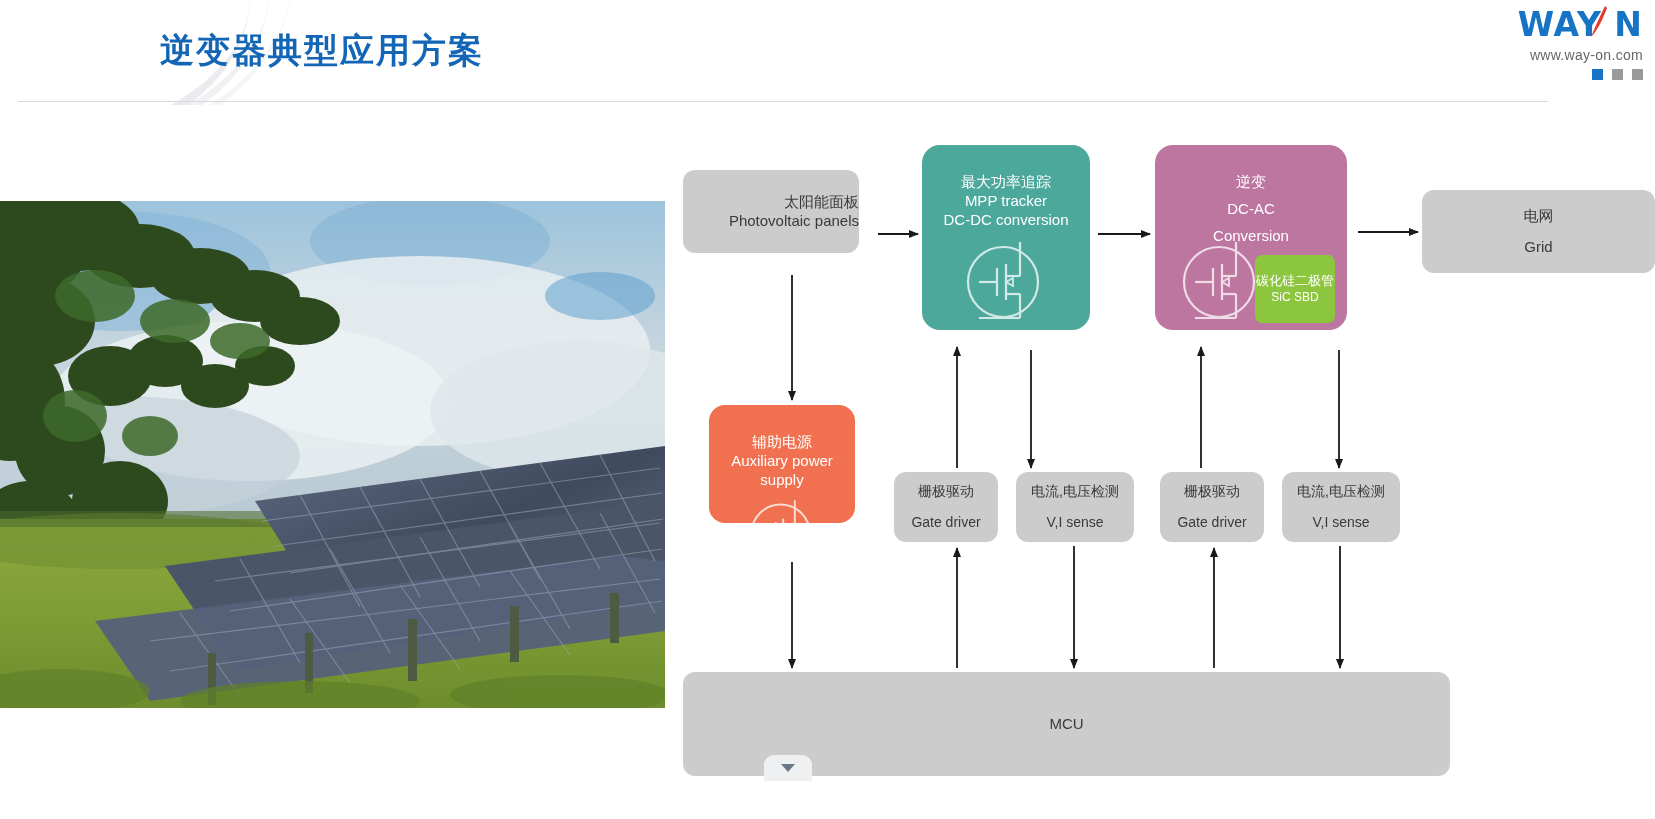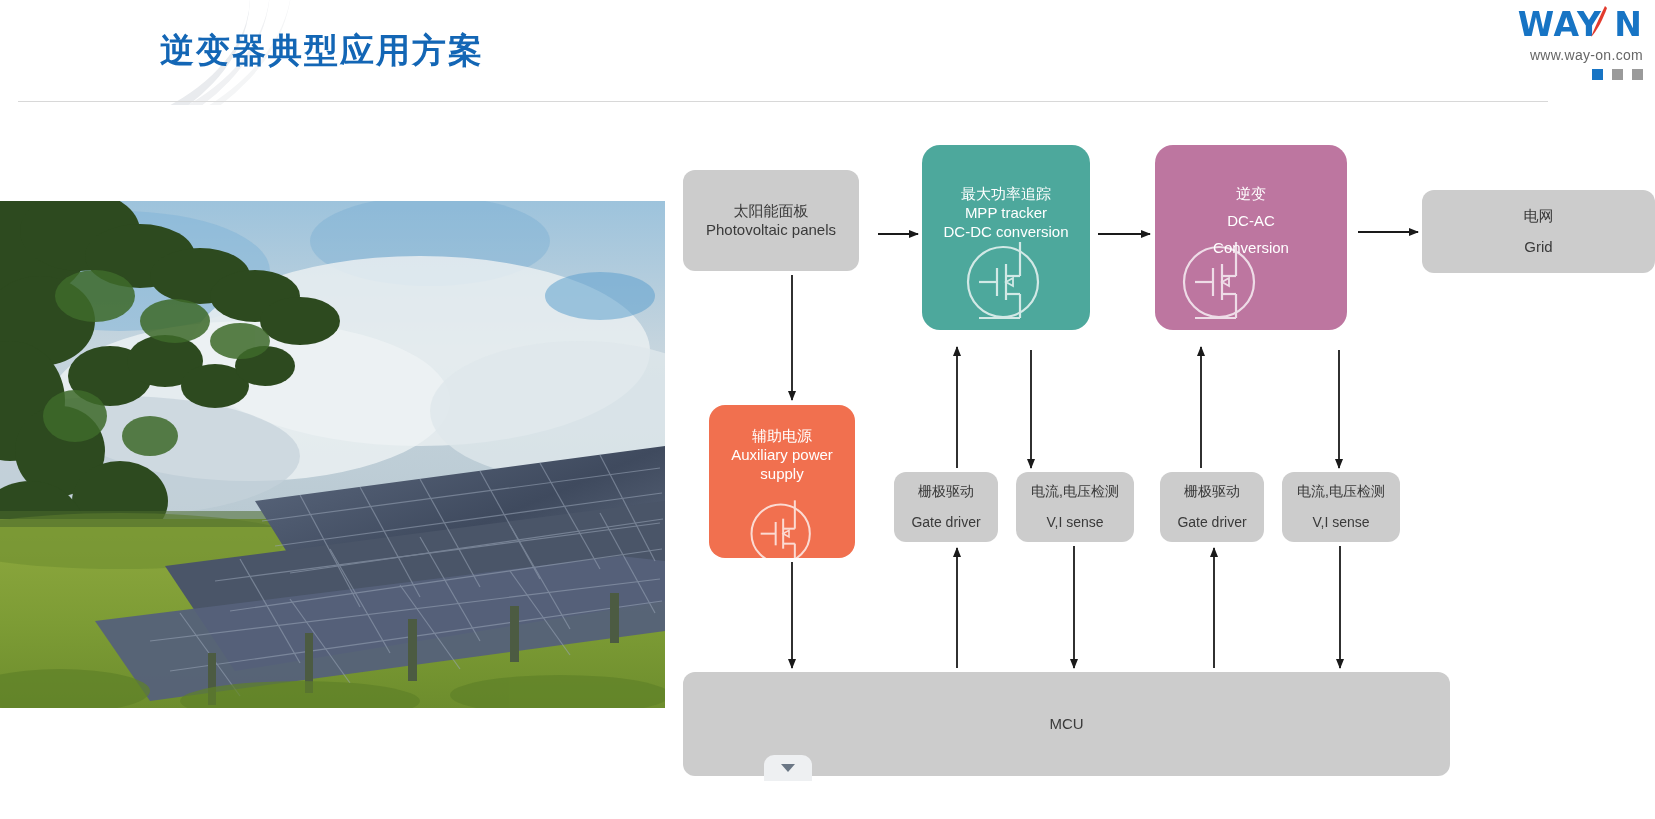--- a/index.html
+++ b/index.html
@@ -59,21 +59,21 @@
   .node .cn{font-size:15px;}
   .node .en{font-size:15px;}
   .grey{background:#cccccc;color:#3a3a3a;}
   .teal{background:#4da89c;color:#ffffff;}
   .pink{background:#bd76a0;color:#ffffff;gap:8px;}
   .coral{background:#f1704f;color:#ffffff;}
   .small{font-size:14px;gap:14px;}
   .small .cn,.small .en{font-size:14px;}
 
   
-  .with-sym{justify-content:flex-start;padding-top:40px;}
+  .with-sym{justify-content:flex-start;padding-top:28px;}
 
   .sym{position:absolute;opacity:.75;}
 
   .sic-badge{
     position:absolute;border-radius:7px;background:#8cc63f;color:#ffffff;
     display:flex;flex-direction:column;align-items:center;justify-content:center;
     text-align:center;font-size:13px;line-height:1.15;box-sizing:border-box;
   }
   .sic-badge .b2{font-size:12px;margin-top:2px;}
 
@@ -214,21 +214,21 @@
     </g>
 
     <g fill="#5f8128" opacity=".7">
       <ellipse cx="60" cy="490" rx="90" ry="22"></ellipse>
       <ellipse cx="300" cy="500" rx="120" ry="20"></ellipse>
       <ellipse cx="560" cy="494" rx="110" ry="20"></ellipse>
     </g>
   </svg>
 </div>
 
-<div class="node grey" style="left:683px;top:170px;width:176px;height:101px;">
+<div class="node grey" style="left:683px;top:170px;width:176px;height:83px;align-items:flex-end;">
   <div class="cn">太阳能面板</div>
   <div class="en">Photovoltaic panels</div>
 </div>
 
 <div class="node teal with-sym" style="left:922px;top:145px;width:168px;height:185px;border-radius:18px;">
   <div class="cn">最大功率追踪</div>
   <div class="en">MPP tracker</div>
   <div class="en">DC-DC conversion</div>
   <svg class="sym" style="left:41px;top:93px;" width="88" height="84" viewBox="0 0 88 84">
     <circle cx="40" cy="44" r="35" fill="none" stroke="#ffffff" stroke-width="2.2"></circle>
@@ -253,28 +253,32 @@
     <line x1="57" y1="4" x2="57" y2="38" stroke="#ffffff" stroke-width="2.2"></line>
     <line x1="57" y1="38" x2="43" y2="38" stroke="#ffffff" stroke-width="2.2"></line>
     <line x1="43" y1="26" x2="43" y2="62" stroke="#ffffff" stroke-width="2.2"></line>
     <line x1="34" y1="30" x2="34" y2="58" stroke="#ffffff" stroke-width="2.2"></line>
     <line x1="34" y1="44" x2="16" y2="44" stroke="#ffffff" stroke-width="2.2"></line>
     <line x1="43" y1="56" x2="57" y2="56" stroke="#ffffff" stroke-width="2.2"></line>
     <line x1="57" y1="56" x2="57" y2="80" stroke="#ffffff" stroke-width="2.2"></line>
     <line x1="16" y1="80" x2="57" y2="80" stroke="#ffffff" stroke-width="2.2"></line>
     <polygon points="43,44 50,40 50,48" fill="none" stroke="#ffffff" stroke-width="1.8"></polygon>
   </svg>
+  <div class="sic-badge" style="left:100px;top:110px;width:80px;height:68px;">
+    <div class="b1">碳化硅二极管</div>
+    <div class="b2">SiC SBD</div>
+  </div>
 </div>
 
 <div class="node grey" style="left:1422px;top:190px;width:233px;height:83px;gap:12px;">
   <div class="cn">电网</div>
   <div class="en">Grid</div>
 </div>
 
-<div class="node coral with-sym" style="left:709px;top:405px;width:146px;height:153px;border-radius:16px;padding-top:22px;">
+<div class="node coral with-sym" style="left:709px;top:405px;width:146px;height:118px;border-radius:16px;padding-top:28px;">
   <div class="cn">辅助电源</div>
   <div class="en">Auxiliary power</div>
   <div class="en">supply</div>
   <svg class="sym" style="left:38px;top:92px;" width="74" height="70" viewBox="0 0 88 84">
     <circle cx="40" cy="44" r="35" fill="none" stroke="#ffffff" stroke-width="2.4"></circle>
     <line x1="57" y1="4" x2="57" y2="38" stroke="#ffffff" stroke-width="2.4"></line>
     <line x1="57" y1="38" x2="43" y2="38" stroke="#ffffff" stroke-width="2.4"></line>
     <line x1="43" y1="26" x2="43" y2="62" stroke="#ffffff" stroke-width="2.4"></line>
     <line x1="34" y1="30" x2="34" y2="58" stroke="#ffffff" stroke-width="2.4"></line>
     <line x1="34" y1="44" x2="16" y2="44" stroke="#ffffff" stroke-width="2.4"></line>

